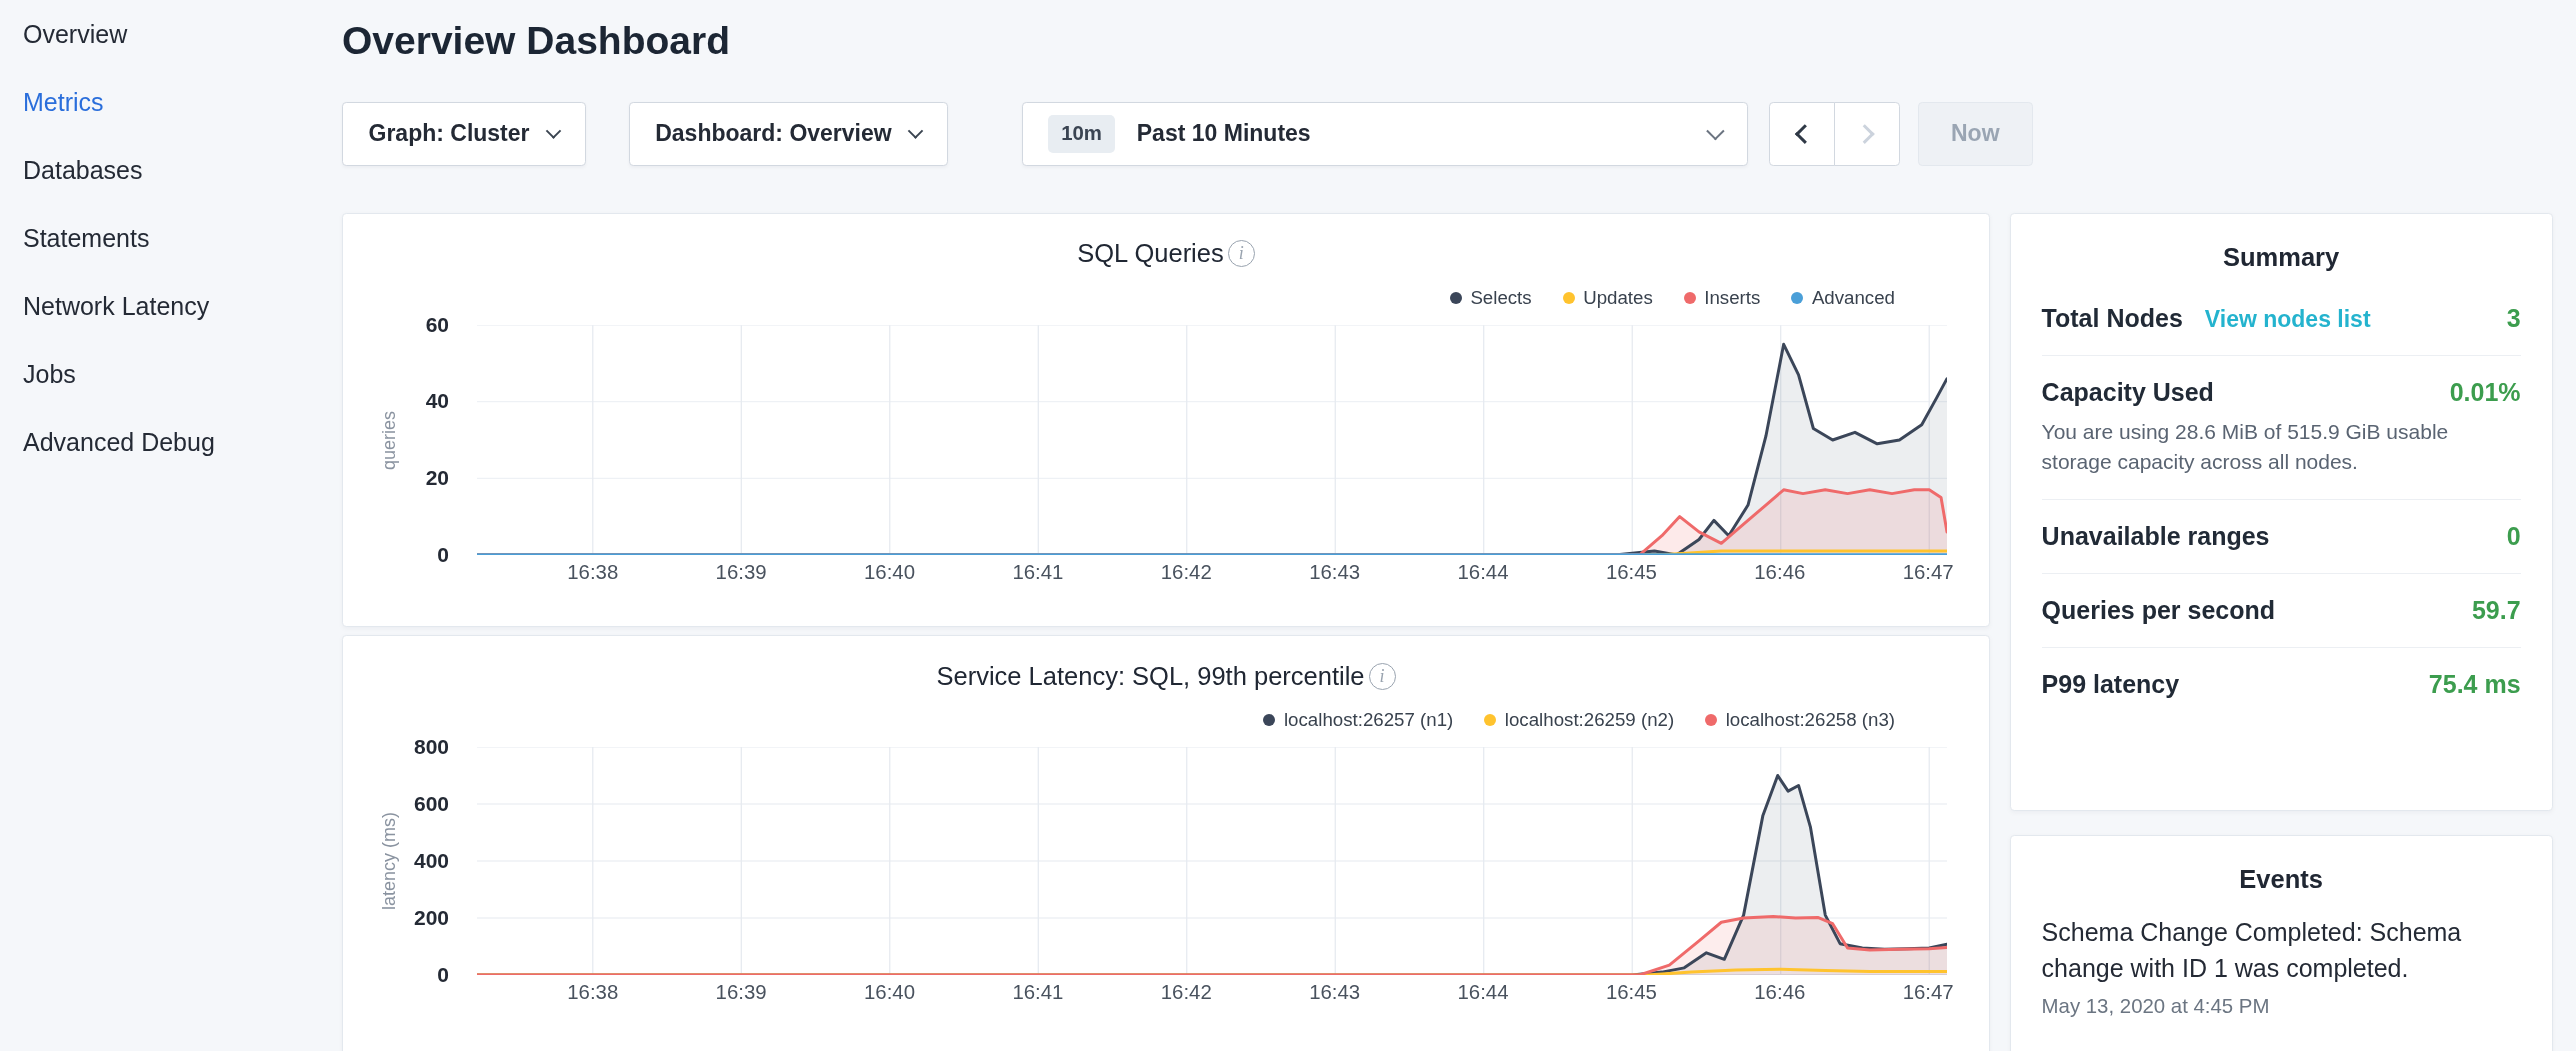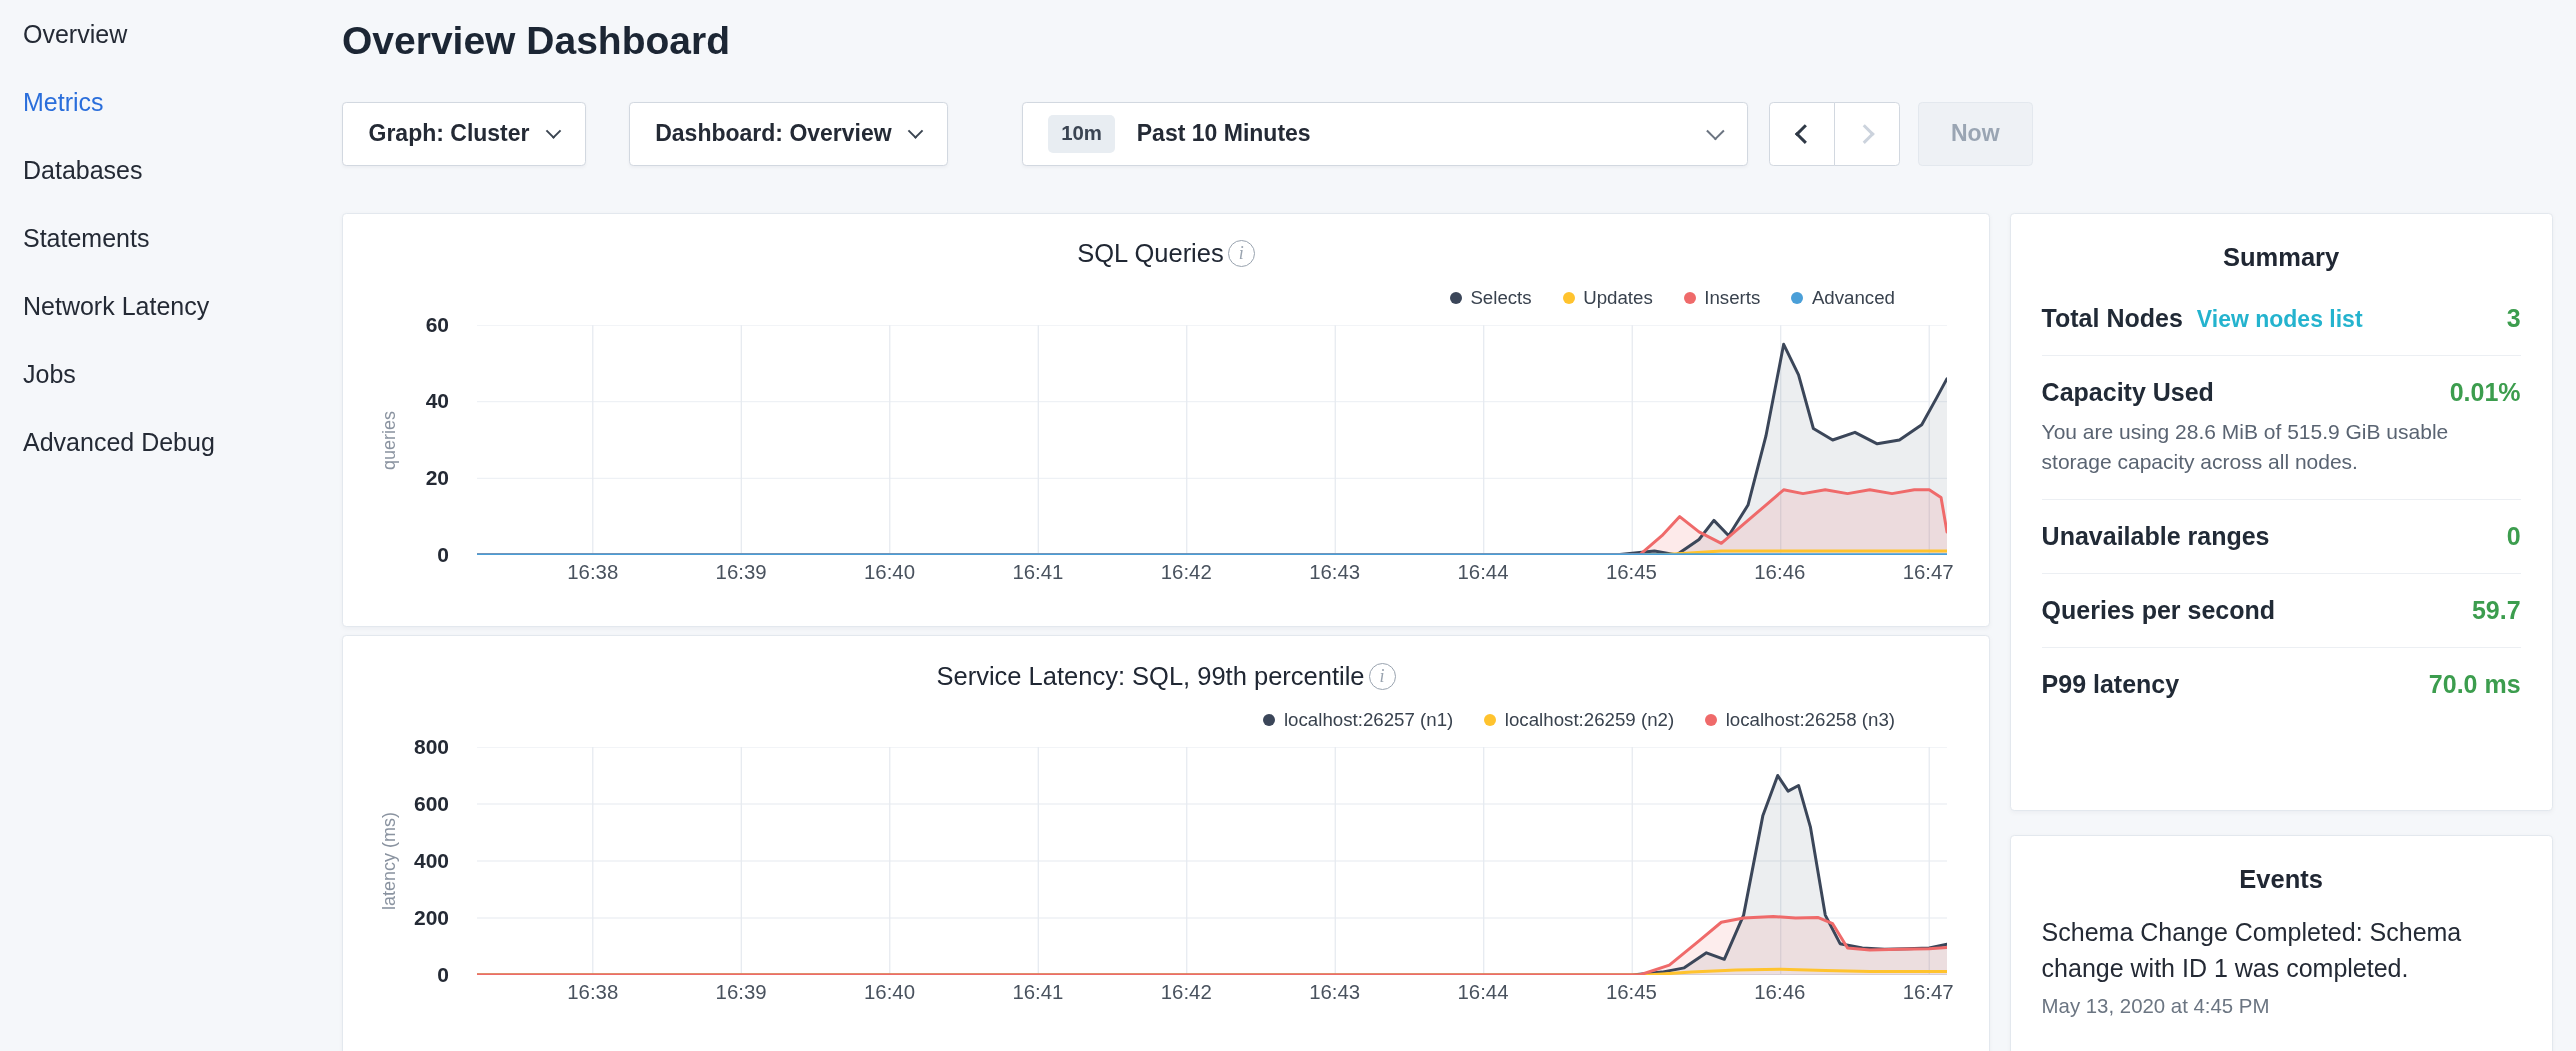--- a/index.html
+++ b/index.html
@@ -121,21 +121,21 @@
   .tall .x-ticks { top:345px; }
 
   
   .side-card { padding:0 31px 8.5px 31px; }
   .side-card h2 { text-align:center; font-size:25.5px; font-weight:700; padding:29px 0 10.2px 0; color:#202733; }
   .summary-card { min-height:598px; }
   .summary-row { padding:22px 0; border-bottom:0.9px solid #eceff3; }
   .summary-row:last-child { border-bottom:none; }
   .summary-row-top { display:flex; align-items:baseline; }
   .summary-label { font-size:25px; font-weight:700; color:#212a36; }
-  .summary-link { font-size:23px; font-weight:600; color:#24b3ce; margin-left:14px; cursor:pointer; white-space:nowrap; }
+  .summary-link { font-size:23px; font-weight:600; color:#24b3ce; margin-left:22px; cursor:pointer; white-space:nowrap; }
   .summary-value { margin-left:auto; font-size:25px; font-weight:700; color:#3c9d4e; white-space:nowrap; }
   .summary-desc { margin-top:10.2px; font-size:21px; line-height:1.42; color:#5a6472; }
 
   .events-card { margin-top:24px; height:357px; }
   .event-text { font-size:25px; line-height:1.45; color:#242a35; margin-top:10.2px; }
   .event-time { font-size:20.4px; color:#6b7582; margin-top:8.5px; }
 </style>
 </head>
 <body>
 
@@ -352,21 +352,21 @@
           <div class="summary-row">
             <div class="summary-row-top">
               <span class="summary-label">Queries per second</span>
               <span class="summary-value">59.7</span>
             </div>
           </div>
 
           <div class="summary-row">
             <div class="summary-row-top">
               <span class="summary-label">P99 latency</span>
-              <span class="summary-value">70.0 ms</span>
+              <span class="summary-value">75.4 ms</span>
             </div>
           </div>
         </section>
 
         <section class="card side-card events-card">
           <h2>Events</h2>
           <div class="event">
             <div class="event-text">Schema Change Completed: Schema change with ID 1 was completed.</div>
             <div class="event-time">May 13, 2020 at 4:45 PM</div>
           </div>

